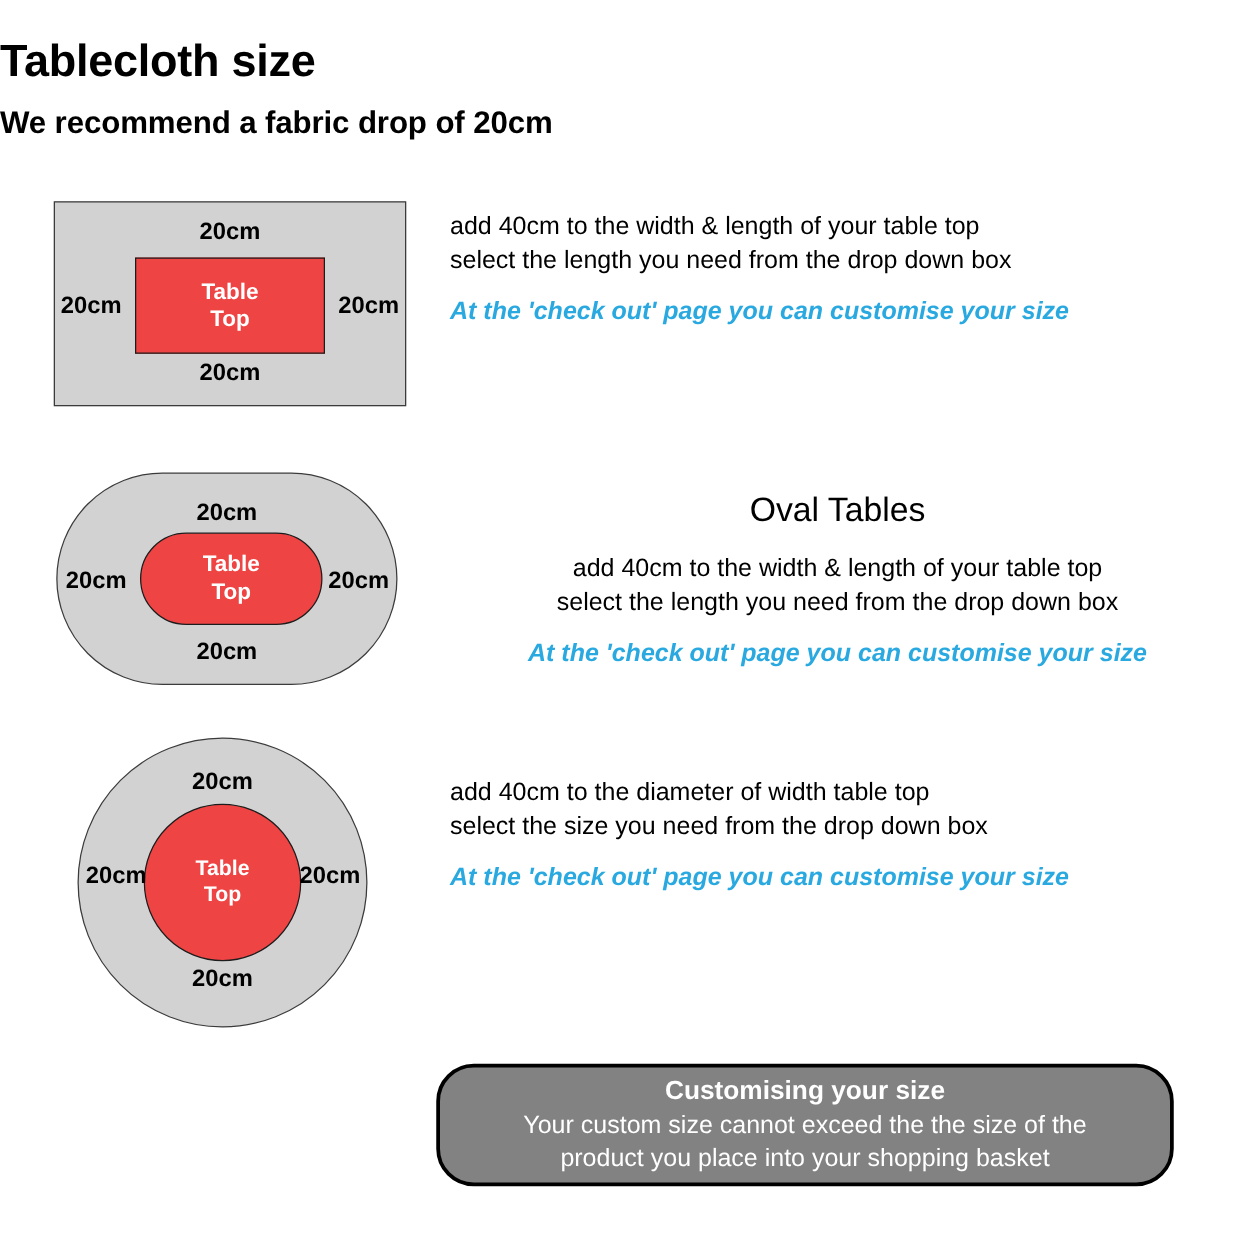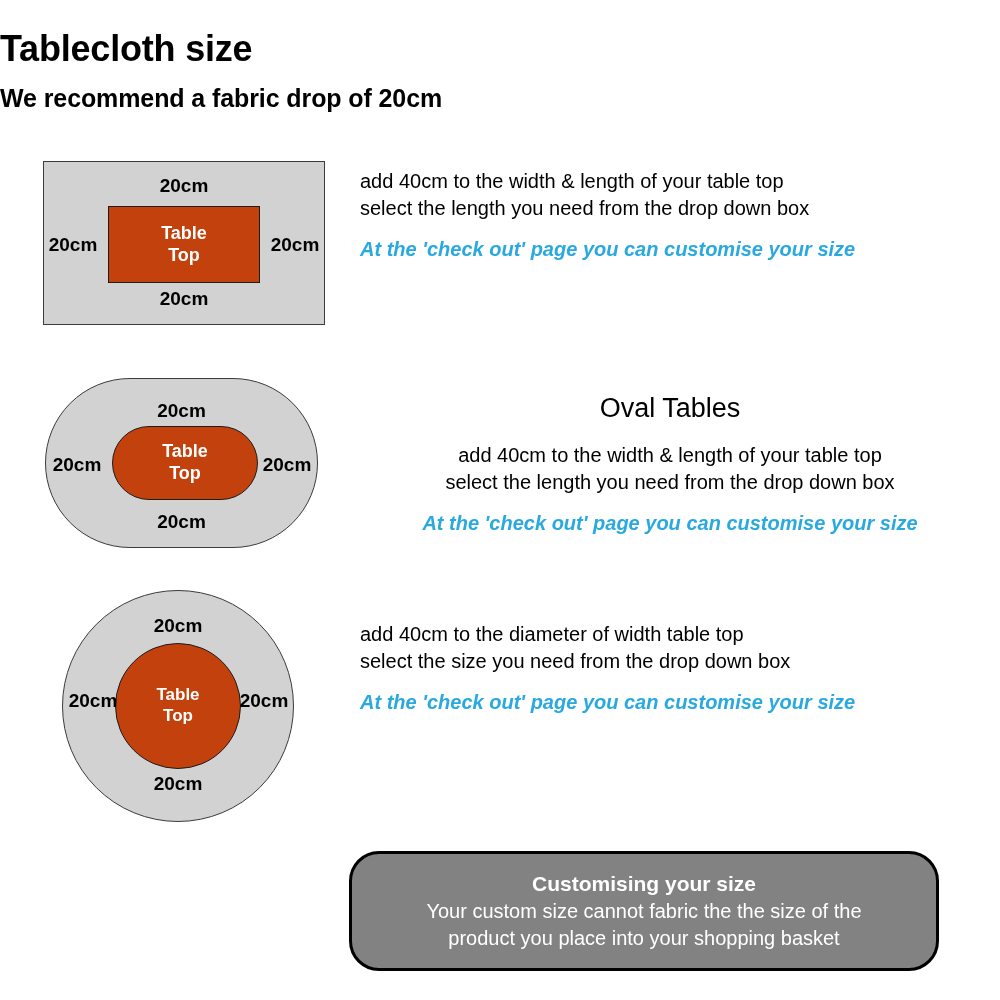--- a/index.html
+++ b/index.html
@@ -73,21 +73,21 @@
     position: absolute;
   }
   .outer-shape {
     position: absolute;
     background: #d2d2d2;
     border: 1.5px solid #3b3b3b;
     box-sizing: border-box;
   }
   .inner-shape {
     position: absolute;
-    background: #c2410c;
+    background: #ef4444;
     border: 1.5px solid #1c1c1c;
     box-sizing: border-box;
     display: flex;
     flex-direction: column;
     align-items: center;
     justify-content: center;
     color: #ffffff;
     font-weight: bold;
     line-height: 1.22;
     text-align: center;
@@ -136,21 +136,21 @@
   #round-diagram .dim-bottom { left: 0; top: 183px; width: 232px; text-align: center; }
   #round-diagram .dim-left   { left: 3px;   top: 100px; width: 56px; text-align: center; }
   #round-diagram .dim-right  { left: 174px; top: 100px; width: 56px; text-align: center; }
 
   
   #custom-callout {
     position: absolute;
     left: 349px;
     top: 851px;
     width: 590px;
-    height: 120px;
+    height: 98px;
     box-sizing: border-box;
     background: #828282;
     border: 3px solid #000000;
     border-radius: 30px;
     display: flex;
     flex-direction: column;
     align-items: center;
     justify-content: center;
     color: #ffffff;
     text-align: center;
@@ -224,15 +224,15 @@
 </div>
 
 <div class="section-text" style="top:621px;">
   <div class="section-line">add 40cm to the diameter of width table top</div>
   <div class="section-line">select the size you need from the drop down box</div>
   <div class="section-note">At the 'check out' page you can customise your size</div>
 </div>
 
 <div id="custom-callout">
   <div class="callout-title">Customising your size</div>
-  <div class="callout-body">Your custom size cannot fabric the the size of the</div>
+  <div class="callout-body">Your custom size cannot exceed the the size of the</div>
   <div class="callout-body">product you place into your shopping basket</div>
 </div>
 
 </body></html>

